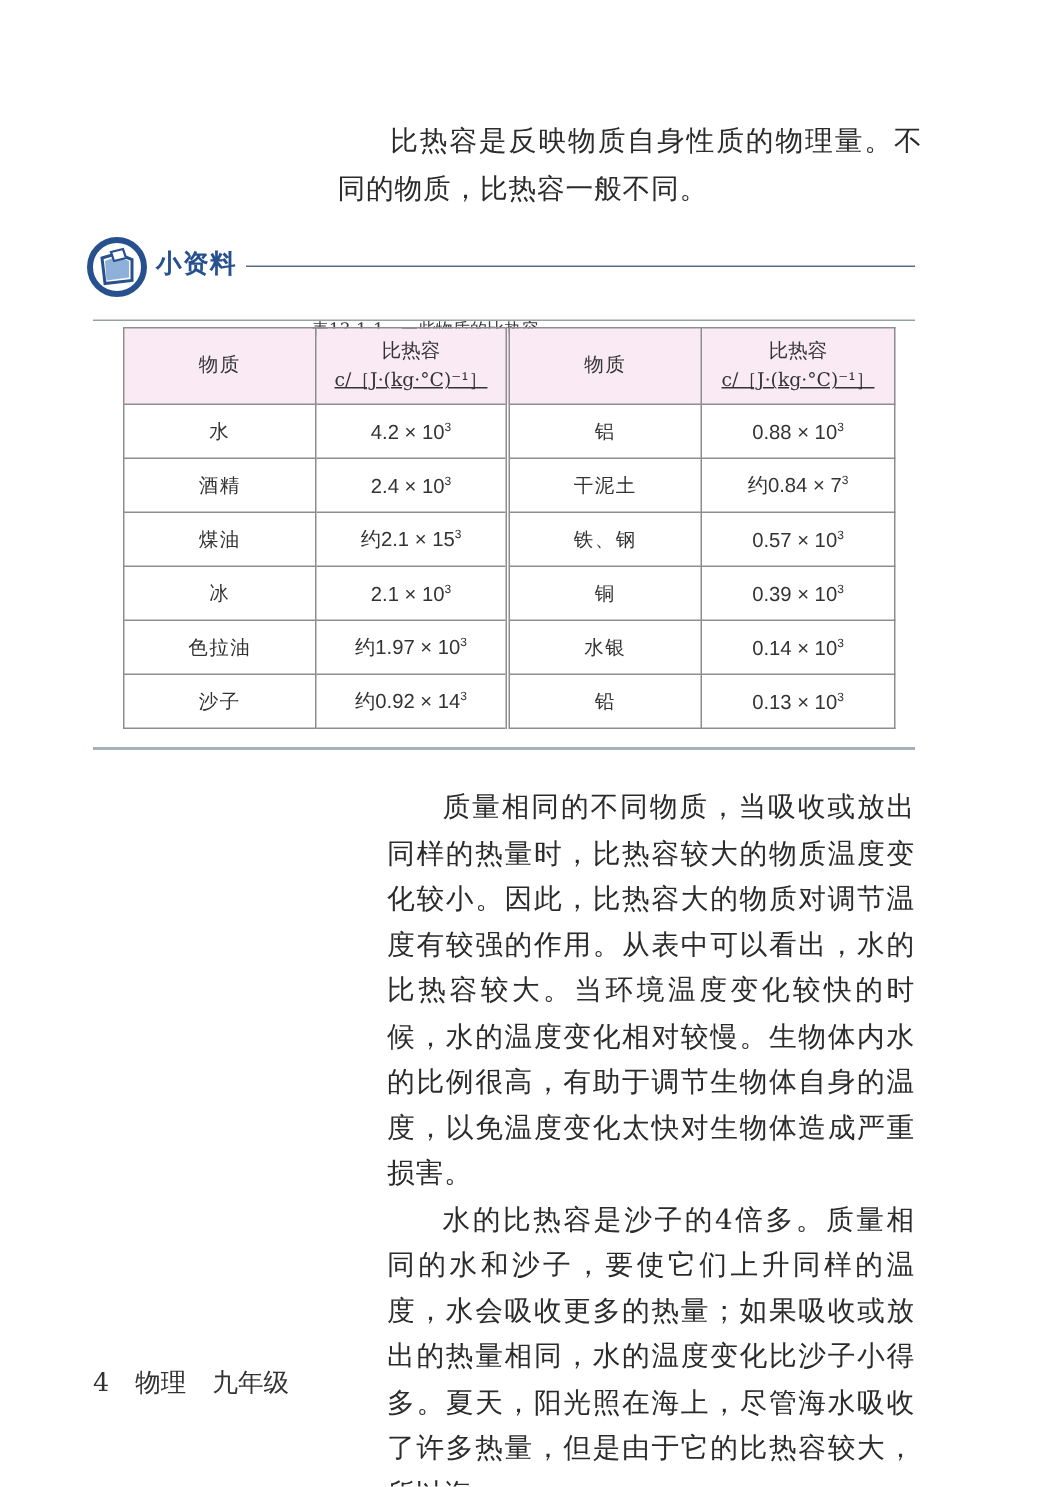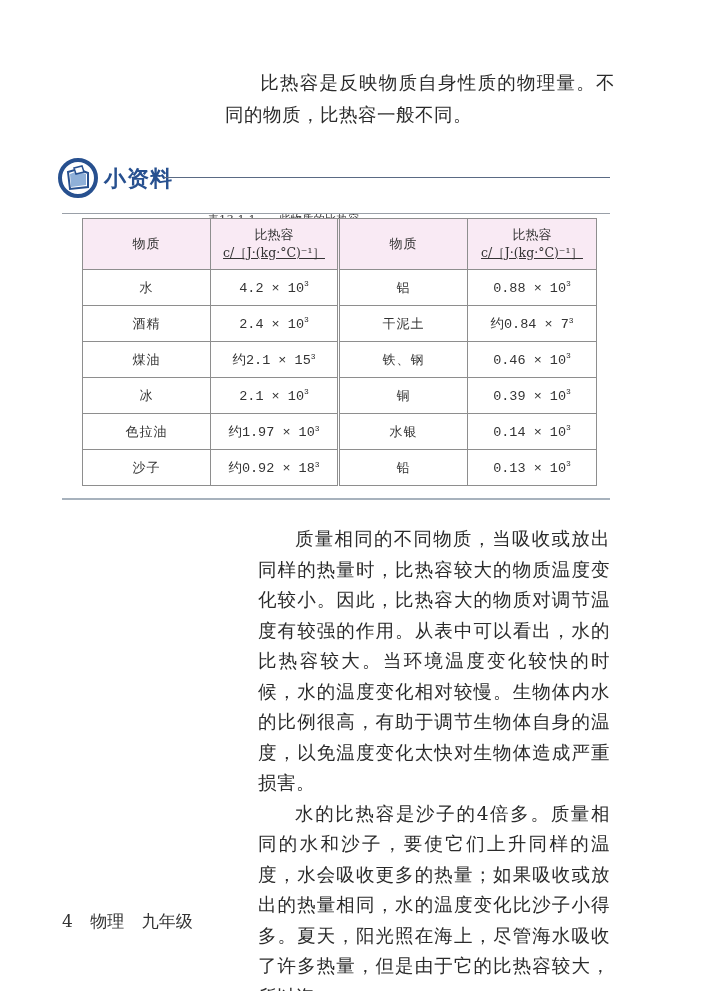--- a/index.html
+++ b/index.html
@@ -7,27 +7,27 @@
     width: 701px; height: 991px; background: #ffffff; position: relative; overflow: hidden;
     font-family: "DejaVu Serif", "Liberation Serif", serif; color: #2a2a2a;
   }
   .para {
     position: absolute; left: 258px; width: 352px;
     font-size: 18.5px; line-height: 30.5px; letter-spacing: 0.5px; color: #2b2b2b;
     text-align: justify;
   }
   .para p { margin: 0; text-indent: 2em; }
   #intro { top: 67px; left: 225px; width: 390px; line-height: 32px; }
-  #intro p { text-indent: 1.9em; }
+  #intro p { text-indent: 1.9em; margin-top: 12px; }
 
   .section-head { position: absolute; left: 58px; top: 158px; width: 552px; height: 40px; }
   .section-icon { position: absolute; left: 0; top: 0; width: 40px; height: 40px; }
   .section-title {
     position: absolute; left: 46px; top: 6px; font-family: "DejaVu Sans", sans-serif;
-    font-weight: bold; font-size: 22px; color: #27508f; letter-spacing: 1px;
+    font-weight: bold; font-size: 17px; color: #27508f; letter-spacing: 1px;
   }
   .section-rule { position: absolute; left: 106px; right: 0; top: 19px; height: 1px; background: #5a6a84; }
 
   .table-caption {
     position: absolute; left: 0; width: 567px; top: 212px; text-align: center;
     font-size: 11.5px; color: #3a3a3a; box-sizing: border-box;
   }
   .rule-top { position: absolute; left: 62px; width: 548px; top: 213px; height: 1px; background: #9aa0a8; }
   .rule-bottom { position: absolute; left: 62px; width: 548px; top: 498px; height: 2px; background: #a7b2bd; }
 
@@ -37,21 +37,21 @@
     font-size: 13px; color: #333; border-radius: 18px;
   }
   table.sh td, table.sh th {
     border: 1px solid #8e8e8e; text-align: center; vertical-align: middle; padding: 0;
     font-weight: normal;
   }
   table.sh thead th { background: #f9eaf4; height: 50px; line-height: 18px; }
   table.sh tbody td { height: 35px; }
   table.sh td.sep, table.sh th.sep { border-left: 3px double #8e8e8e; }
   .unit { font-size: 12.5px; text-decoration: underline; }
-  .num { font-family: Liberation Mono, monospace; font-size: 13.5px; }
+  .num { font-family: Liberation Sans, sans-serif; font-size: 13.5px; }
   .num sup { font-size: 8px; }
   .mat { font-size: 13px; letter-spacing: 1px; }
 
   #body-text { top: 524px; }
   .footer {
     position: absolute; left: 62px; top: 910px; font-size: 17px; color: #333;
     font-family: "DejaVu Serif", serif;
   }
   .footer span { margin-right: 12px; }
 </style>
@@ -108,37 +108,37 @@
       <tr>
         <td class="mat">酒精</td>
         <td class="num"><span>2.4 × 10</span><sup>3</sup></td>
         <td class="sep mat">干泥土</td>
         <td class="num"><span>约0.84 × 7</span><sup>3</sup></td>
       </tr>
       <tr>
         <td class="mat">煤油</td>
         <td class="num"><span>约2.1 × 15</span><sup>3</sup></td>
         <td class="sep mat">铁、钢</td>
-        <td class="num"><span>0.46 × 10</span><sup>3</sup></td>
+        <td class="num"><span>0.57 × 10</span><sup>3</sup></td>
       </tr>
       <tr>
         <td class="mat">冰</td>
         <td class="num"><span>2.1 × 10</span><sup>3</sup></td>
         <td class="sep mat">铜</td>
         <td class="num"><span>0.39 × 10</span><sup>3</sup></td>
       </tr>
       <tr>
         <td class="mat">色拉油</td>
         <td class="num"><span>约1.97 × 10</span><sup>3</sup></td>
         <td class="sep mat">水银</td>
         <td class="num"><span>0.14 × 10</span><sup>3</sup></td>
       </tr>
       <tr>
         <td class="mat">沙子</td>
-        <td class="num"><span>约0.92 × 18</span><sup>3</sup></td>
+        <td class="num"><span>约0.92 × 14</span><sup>3</sup></td>
         <td class="sep mat">铅</td>
         <td class="num"><span>0.13 × 10</span><sup>3</sup></td>
       </tr>
     </tbody>
   </table>
 </div>
 
 <div class="rule-bottom"></div>
 
 <div class="para" id="body-text">

